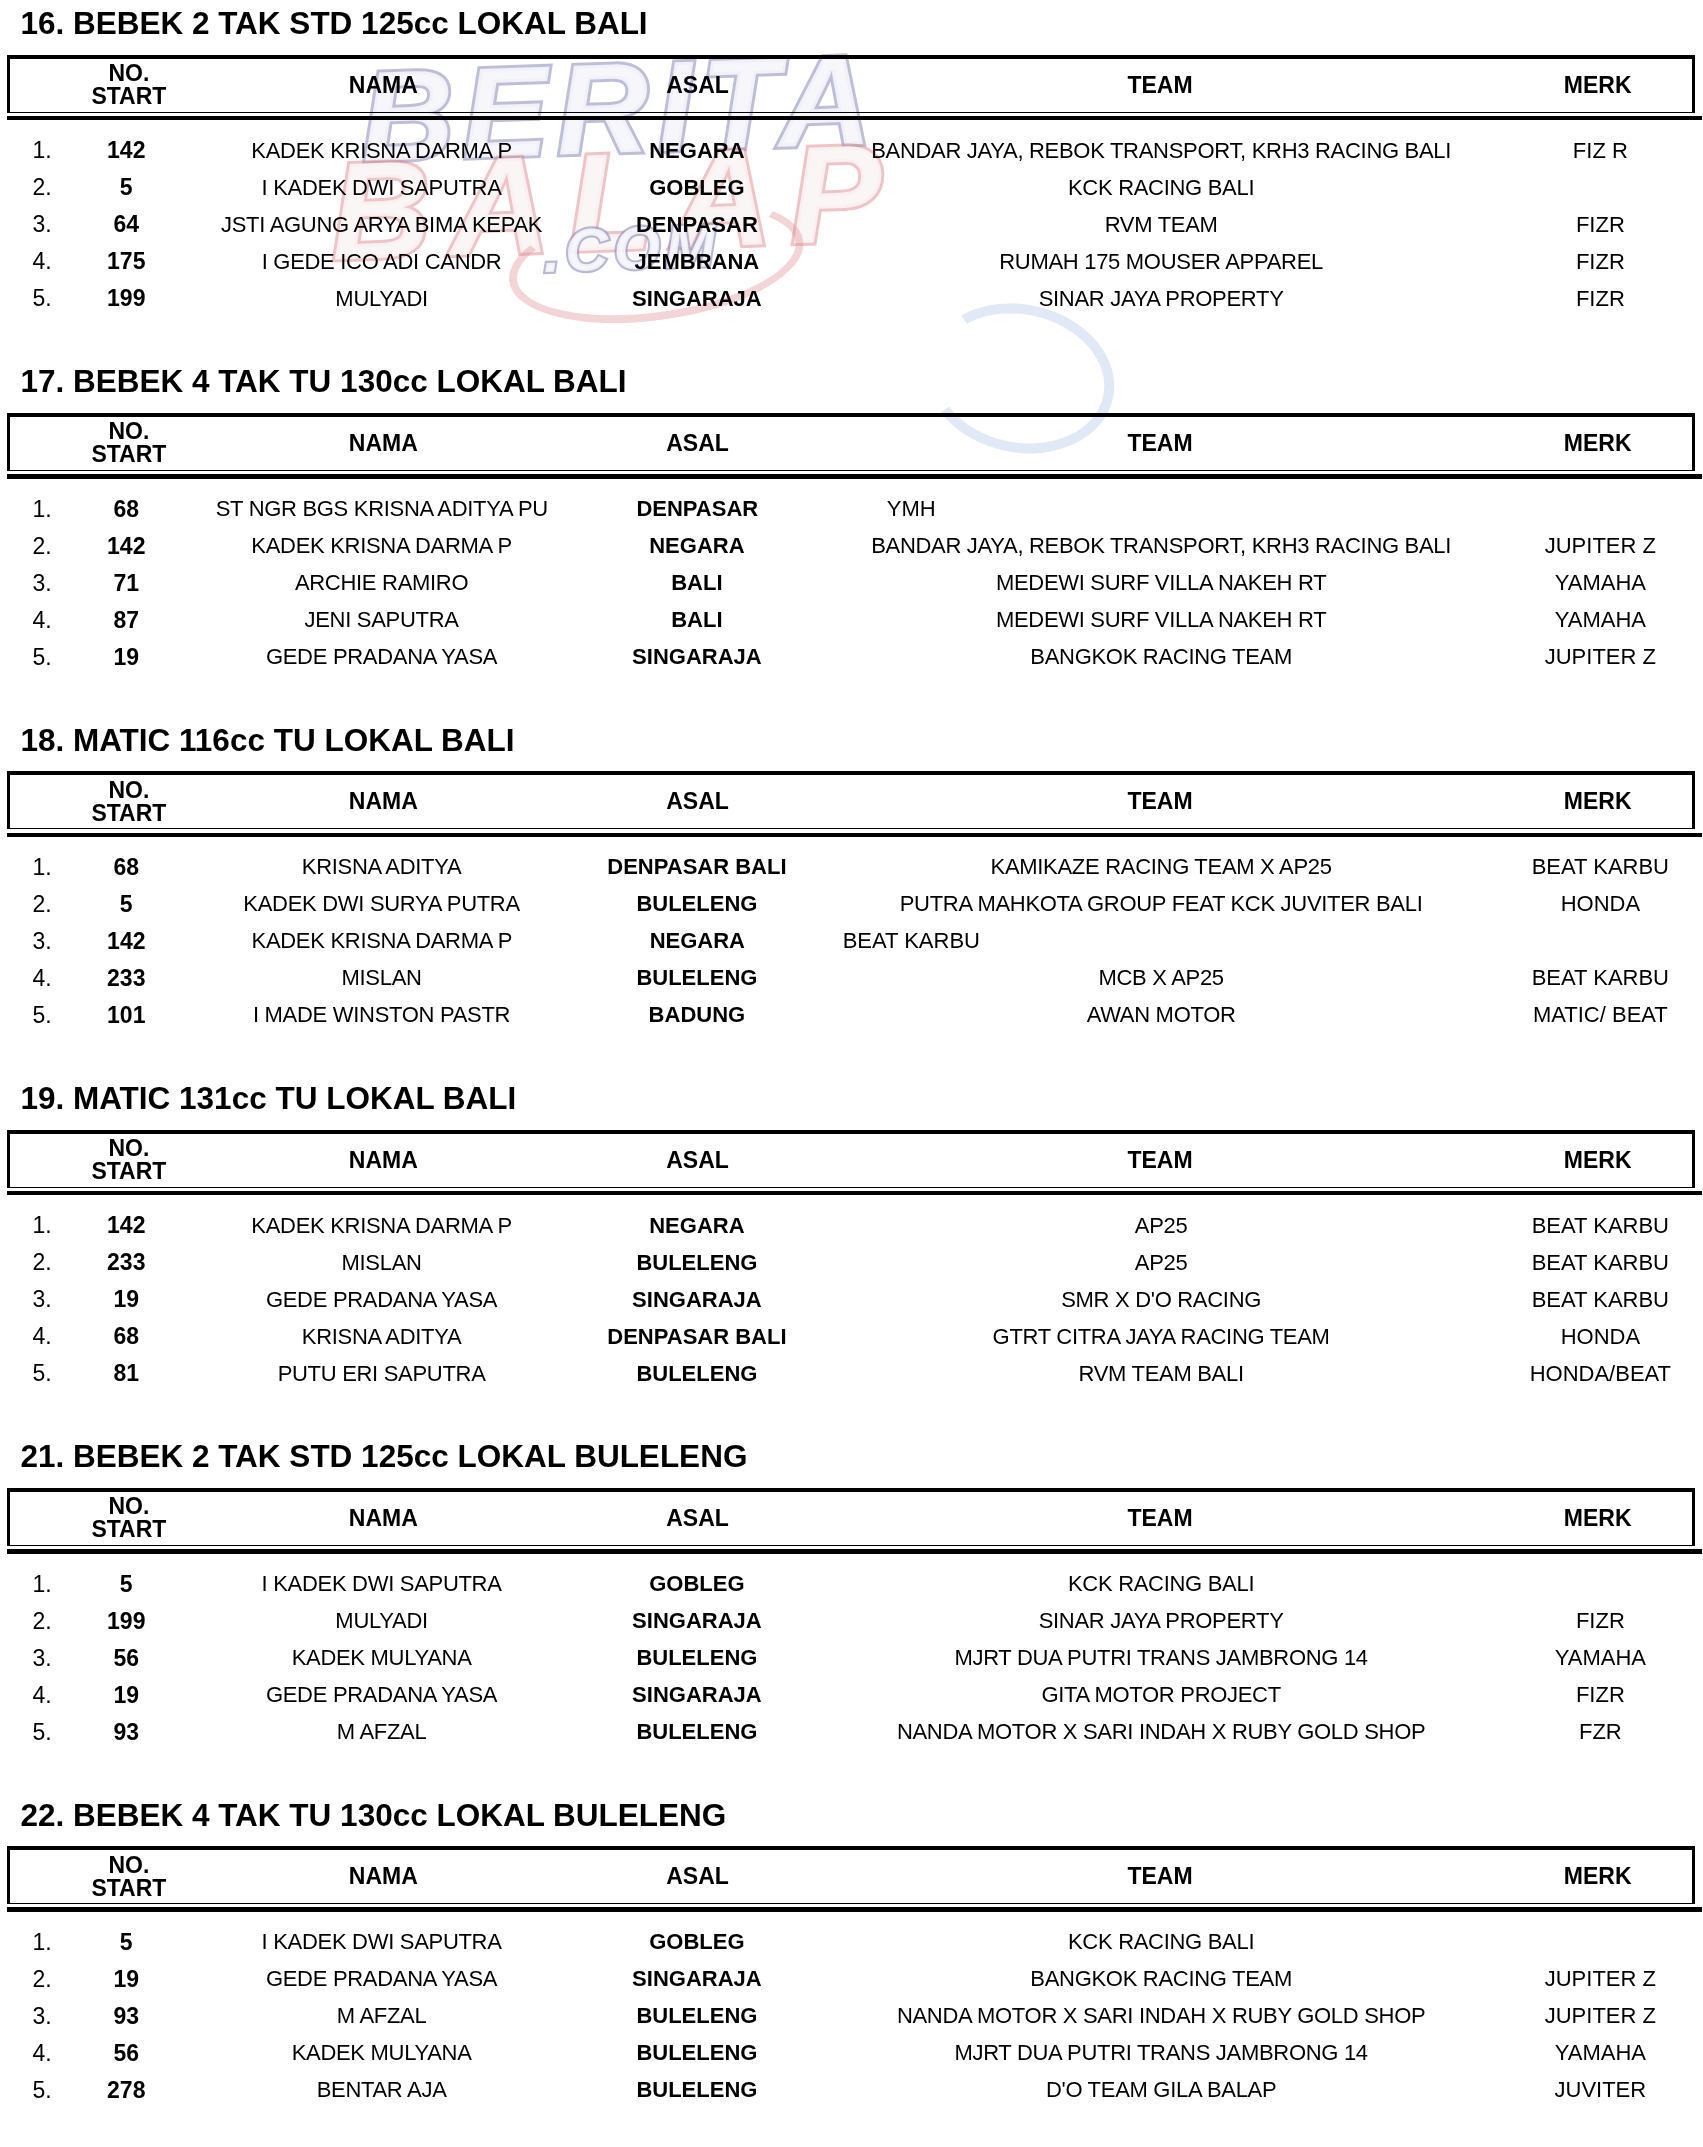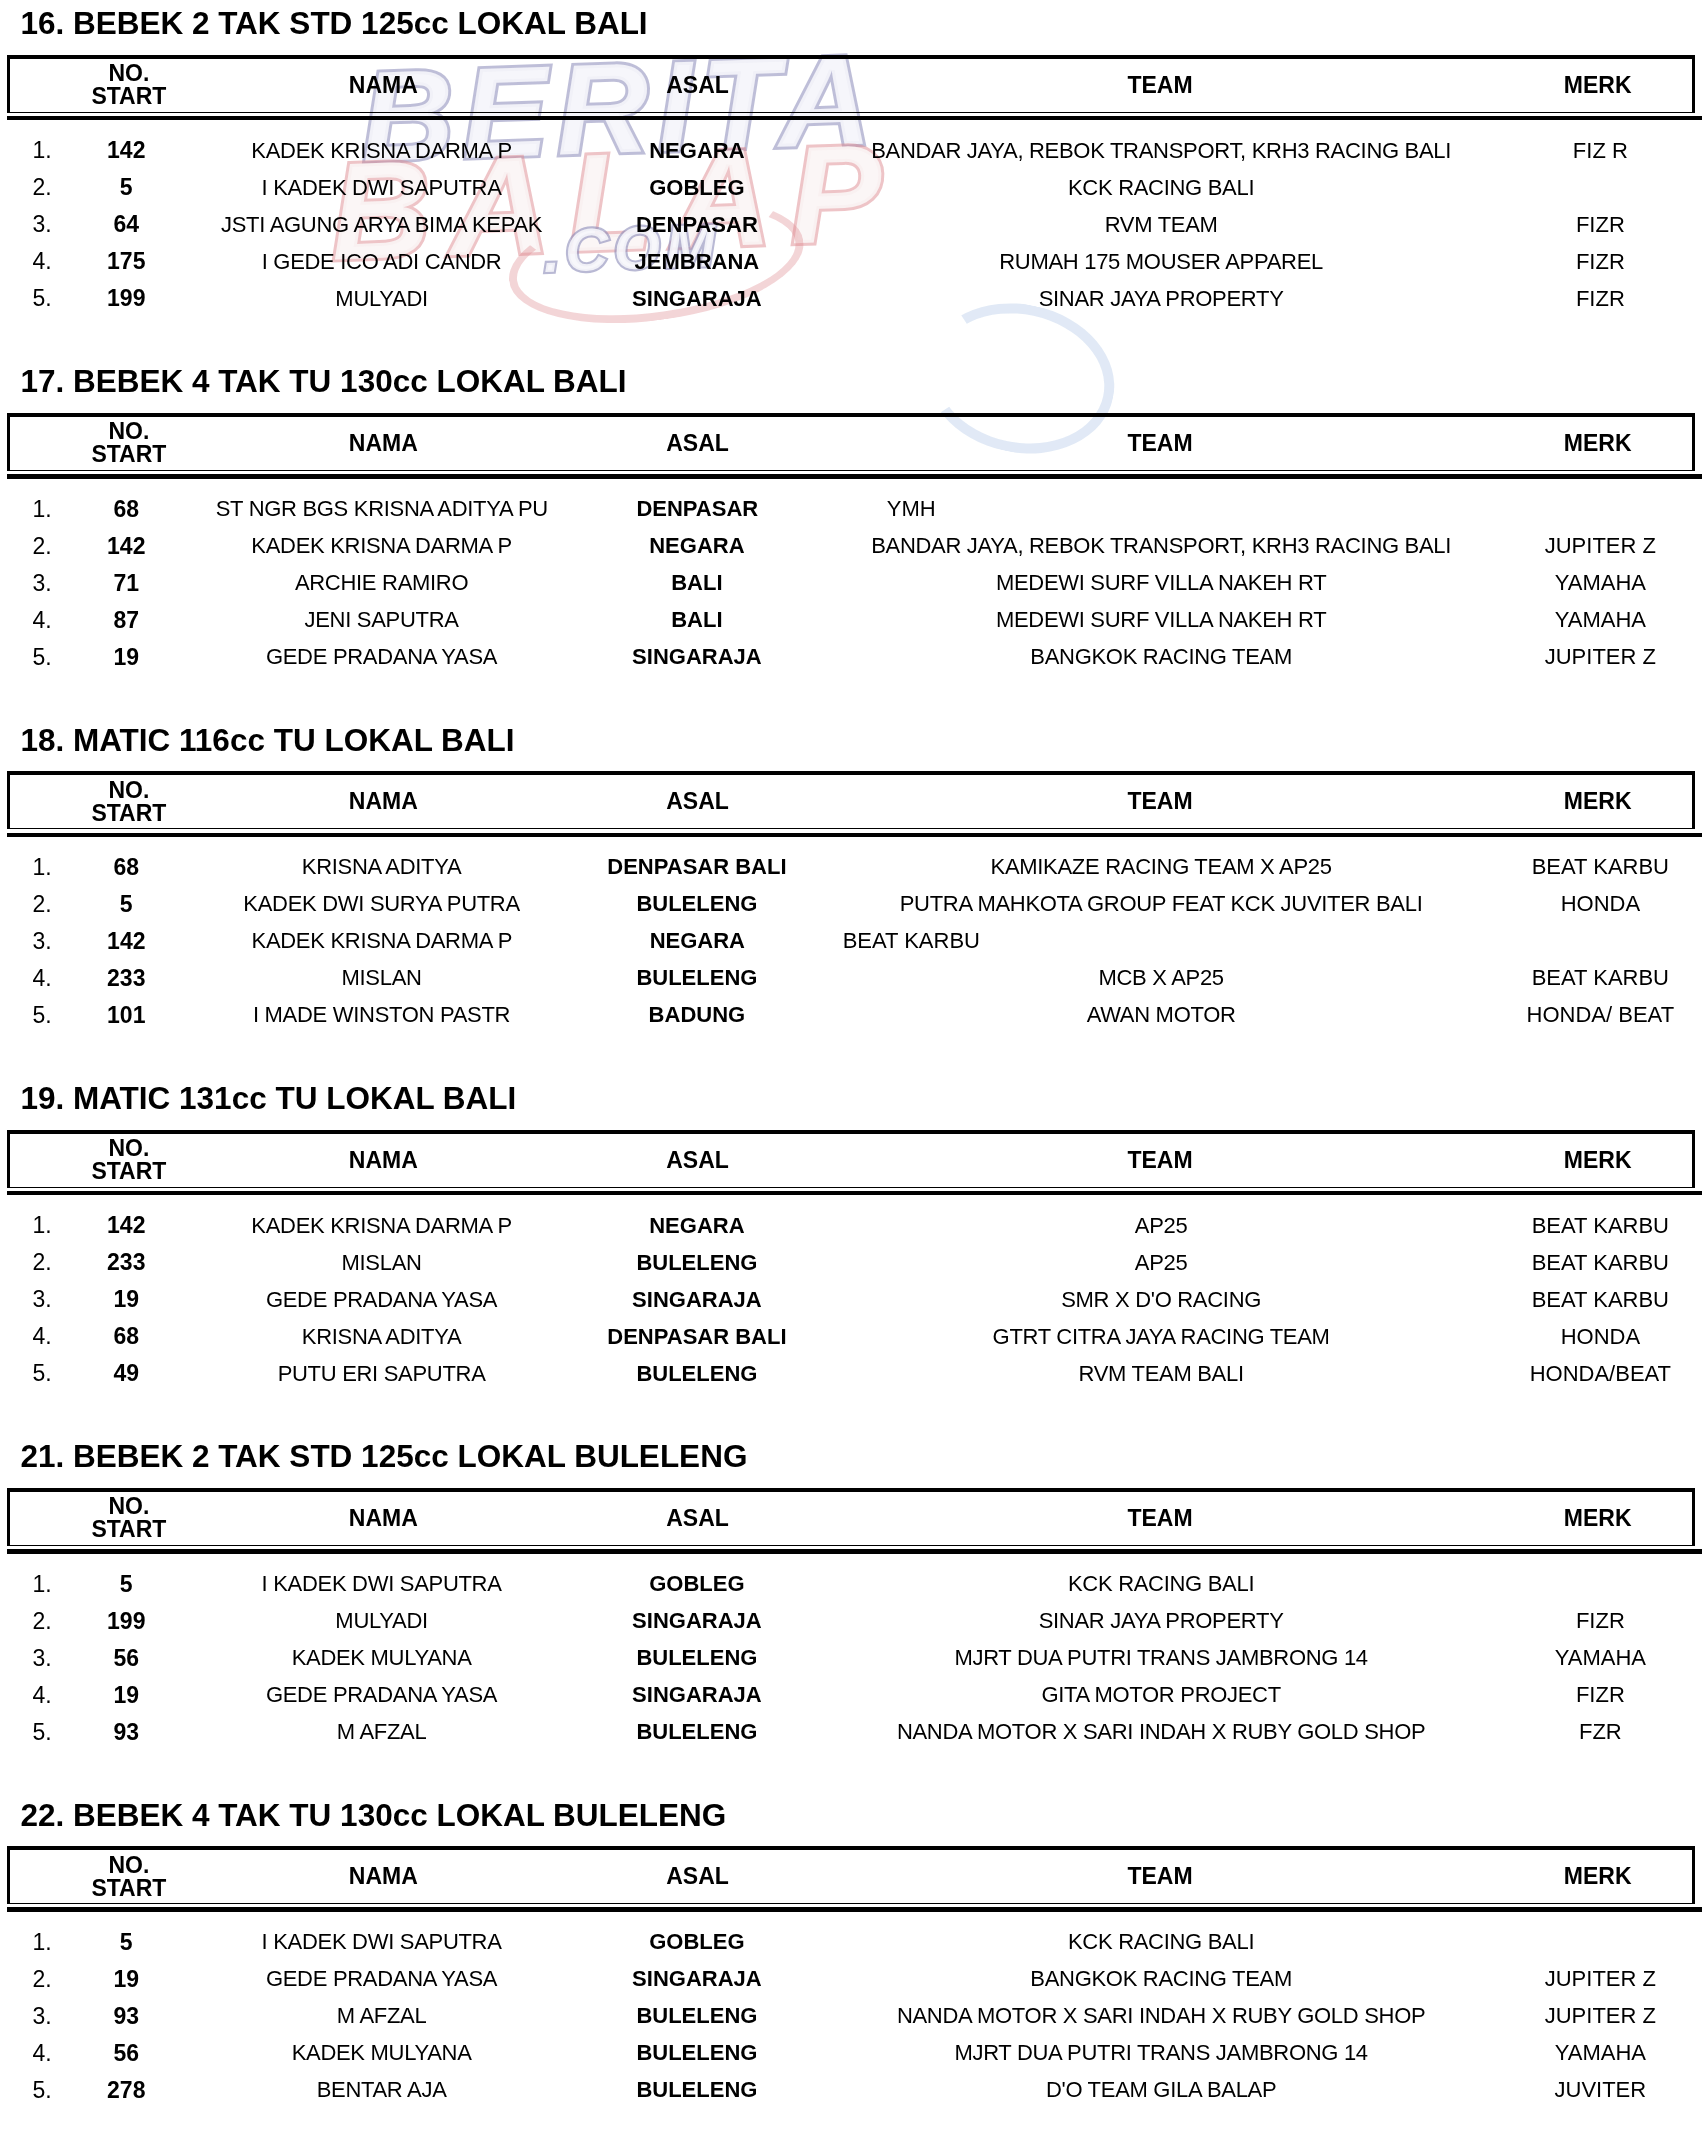--- a/index.html
+++ b/index.html
@@ -264,21 +264,21 @@
     <div class="col c-team cell-team">MCB X AP25</div>
     <div class="col c-merk cell-merk">BEAT KARBU</div>
   </div>
 
   <div class="trow">
     <div class="col c-num cell-no">5.</div>
     <div class="col c-start cell-start">101</div>
     <div class="col c-nama cell-nama">I MADE WINSTON PASTR</div>
     <div class="col c-asal cell-asal">BADUNG</div>
     <div class="col c-team cell-team">AWAN MOTOR</div>
-    <div class="col c-merk cell-merk">HONDA/ BEAT</div>
+    <div class="col c-merk cell-merk">MATIC/ BEAT</div>
   </div>
 </div>
     </div>
   </section>
 
   <section class="section">
     <h2 class="section-title">19. MATIC 131cc TU LOKAL BALI</h2>
     <div class="race-table">
       <div class="thead">
         <div class="col c-num"></div>
@@ -324,21 +324,21 @@
     <div class="col c-num cell-no">4.</div>
     <div class="col c-start cell-start">68</div>
     <div class="col c-nama cell-nama">KRISNA ADITYA</div>
     <div class="col c-asal cell-asal">DENPASAR BALI</div>
     <div class="col c-team cell-team">GTRT CITRA JAYA RACING TEAM</div>
     <div class="col c-merk cell-merk">HONDA</div>
   </div>
 
   <div class="trow">
     <div class="col c-num cell-no">5.</div>
-    <div class="col c-start cell-start">49</div>
+    <div class="col c-start cell-start">81</div>
     <div class="col c-nama cell-nama">PUTU ERI SAPUTRA</div>
     <div class="col c-asal cell-asal">BULELENG</div>
     <div class="col c-team cell-team">RVM TEAM BALI</div>
     <div class="col c-merk cell-merk">HONDA/BEAT</div>
   </div>
 </div>
     </div>
   </section>
 
   <section class="section">

